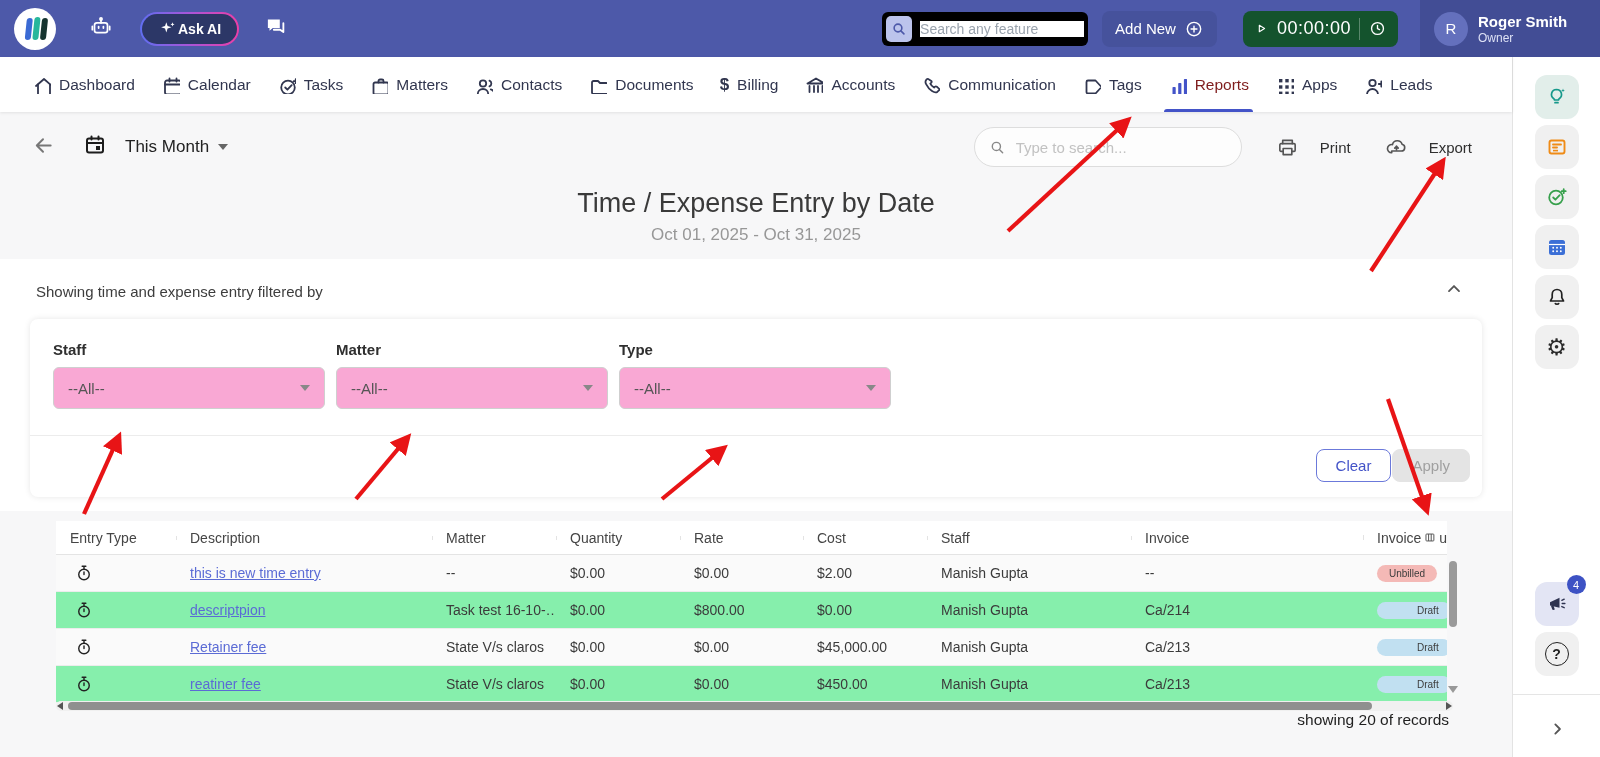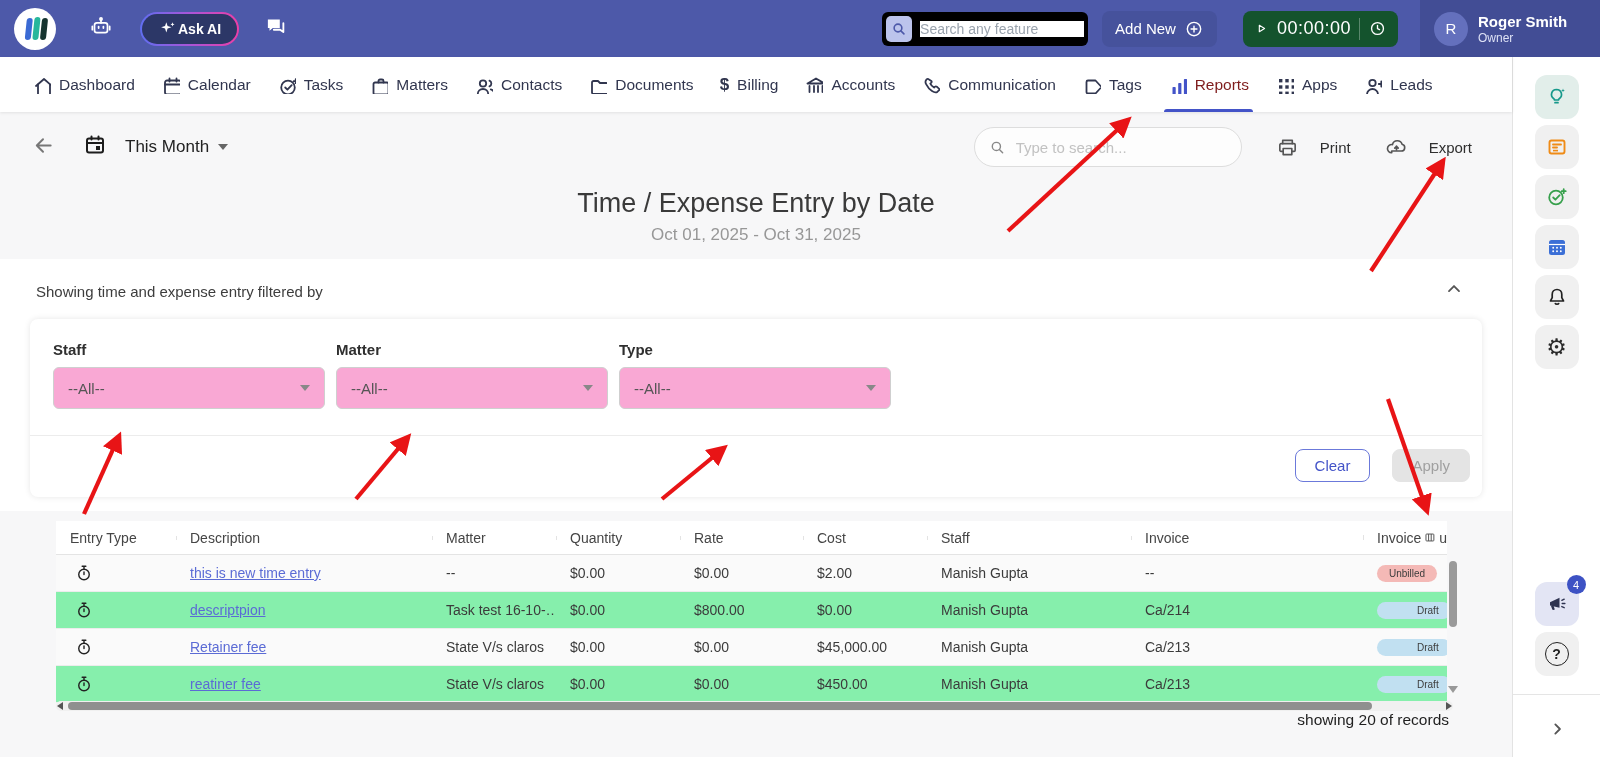--- a/index.html
+++ b/index.html
@@ -68,21 +68,21 @@
   .filter-head { display:flex; align-items:center; padding:0 48px 0 36px; }
   .filter-head .h { font-size:15px; color:#3d3d3d; }
   .collapse-btn { margin-left:auto; cursor:pointer; }
   .collapse-btn svg { width:20px; height:20px; stroke:#555; stroke-width:2.2; fill:none; stroke-linecap:round; stroke-linejoin:round; }
   .filter-card { margin:16px 30px 0; background:#fff; border-radius:8px; box-shadow:0 0 6px rgba(0,0,0,.10); }
   .filter-fields { display:flex; gap:11px; padding:22px 24px 0 23px; }
   .fgroup { width:272px; }
   .fgroup .flabel { font-size:15px; font-weight:bold; color:#2f2f2f; }
   .fselect { margin-top:9px; height:42px; border:1px solid #cfcfcf; border-radius:6px; display:flex; align-items:center; padding:0 14px; font-size:15px; color:#555; cursor:pointer; background:#f9a8d4; }
   .fselect .caret { margin-left:auto; border-top-color:#888; }
-  .filter-actions { margin-top:26px; border-top:1px solid #ececec; display:flex; justify-content:flex-end; gap:22px; padding:13px 12px 15px; }
+  .filter-actions { margin-top:26px; border-top:1px solid #ececec; display:flex; justify-content:flex-end; gap:1px; padding:13px 12px 15px; }
   .btn { font-family:inherit; font-size:15px; border-radius:8px; padding:7px 19px; cursor:pointer; }
   .btn-clear { background:#fff; border:1px solid #6b79da; color:#4353c8; }
   .btn-apply { background:#e4e4e4; border:1px solid #e4e4e4; color:#a0a0a0; }
 
   
   .table-zone { position:relative; margin-top:10px; height:230px; }
   .grid-table { margin-left:56px; width:1391px; background:#fff; }
   .trow { display:grid; grid-template-columns:120px 256px 124px 124px 123px 124px 204px 232px 84px; align-items:center; height:37px; border-bottom:1px solid #ececec; background:#86efac; }
   .trow.alt { background:#fafafa; }
   .thead { height:34px; border-bottom:1px solid #e4e4e4; background:#fff; }

